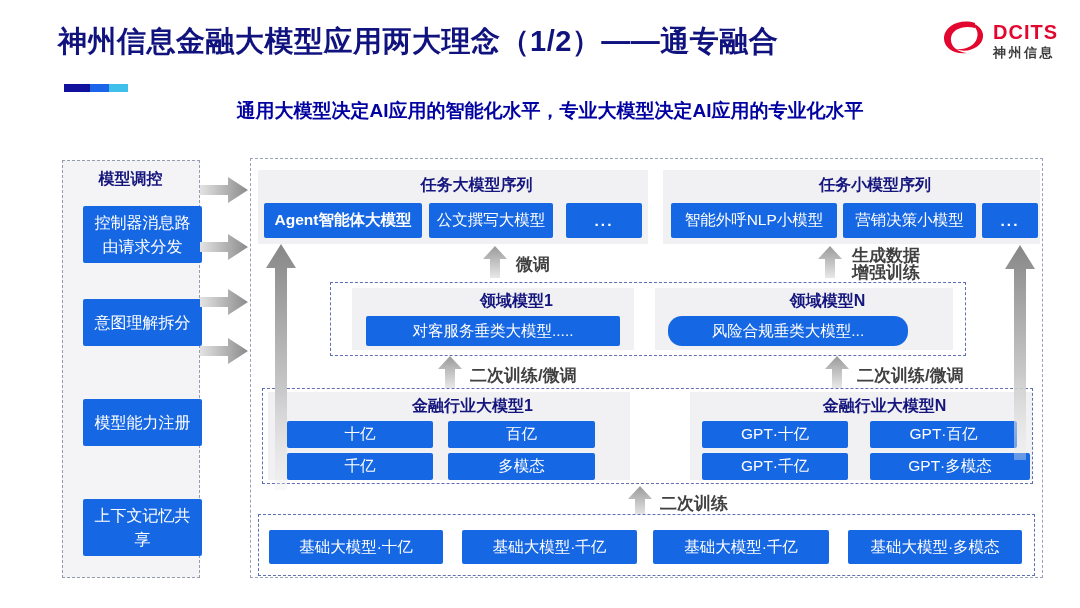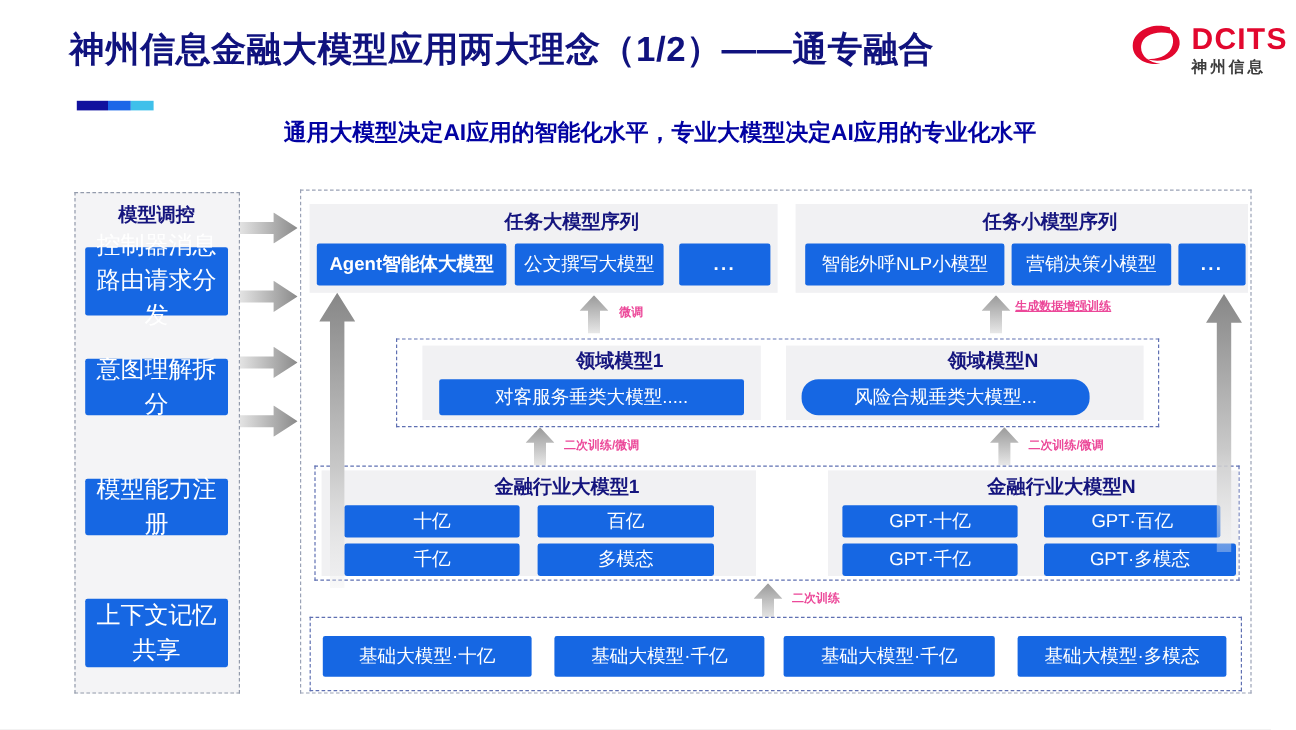--- a/index.html
+++ b/index.html
@@ -11,35 +11,35 @@
   
   .title{left:58px;top:22px;font-size:29px;font-weight:800;color:#10127e;letter-spacing:0.5px;}
   .accent{left:64px;top:84px;height:8px;display:flex;}
   .accent i{display:block;height:8px;}
   .accent .a1{width:26px;background:#11119e;}
   .accent .a2{width:19px;background:#1b66e8;}
   .accent .a3{width:19px;background:#3fc0ea;}
   .subtitle{left:150px;top:98px;width:800px;text-align:center;font-size:19px;font-weight:800;color:#0202a2;}
   .logo{left:942px;top:20px;display:flex;align-items:center;gap:7px;}
   .logo-txt{display:flex;flex-direction:column;line-height:1.05;}
-  .logo-en{font-size:25px;font-weight:800;color:#e2072e;letter-spacing:1px;}
+  .logo-en{font-size:20px;font-weight:800;color:#e2072e;letter-spacing:1px;}
   .logo-cn{font-size:13px;font-weight:700;color:#3c3c3c;letter-spacing:2.5px;margin-top:3px;}
   
   .sidebar{left:62px;top:160px;width:138px;height:418px;background:#f4f4f6;border:1.5px dashed #939bac;box-sizing:border-box;}
   .sb-title{left:0;top:8px;width:135px;text-align:center;font-size:16px;font-weight:800;color:#15157e;}
   .blue{background:#1667e3;color:#ffffff;display:flex;align-items:center;justify-content:center;text-align:center;border-radius:2px;}
-  .sb-item{left:8px;width:119px;font-size:20px;line-height:1.45;padding:0 0;box-sizing:border-box;text-align:center;}
+  .sb-item{left:20px;width:119px;font-size:16px;line-height:1.45;padding:0 0;box-sizing:border-box;text-align:center;}
   .sb-item .inner{width:104px;}
   
   .mainbox{left:250px;top:158px;width:793px;height:420px;border:1.5px dashed #9aa2b6;box-sizing:border-box;background:#ffffff;}
   .group{background:#f1f1f3;}
   .gtitle{text-align:center;font-size:16px;font-weight:800;color:#15157e;padding-left:47px;}
   .btn{font-size:15.5px;}
   .band{border:1.5px dashed #5f70b2;box-sizing:border-box;background:#ffffff;}
-  .alabel{font-size:10px;font-weight:700;color:#ec4899;}
+  .alabel{font-size:17px;font-weight:700;color:#404040;}
   .dots{letter-spacing:2px;font-weight:800;}
 </style>
 </head>
 <body>
 
 <svg width="0" height="0" style="position:absolute">
   <defs>
     <linearGradient id="gV" x1="0" y1="0" x2="0" y2="1">
       <stop offset="0" stop-color="#9a9a9a"></stop>
         <stop offset="1" stop-color="#e8e8e8"></stop>
@@ -125,21 +125,21 @@
   <div class="abs blue btn dots" style="left:982px;top:203px;width:56px;height:35px;">...</div>
 
   <svg class="abs" style="left:483px;top:246px;" width="24" height="32">
       <polygon points="12,0 24,13 17,13 17,32 7,32 7,13 0,13" fill="url(#gV)"></polygon>
     </svg>
   <div class="abs alabel" style="left:516px;top:253px;">微调</div>
 
   <svg class="abs" style="left:818px;top:246px;" width="24" height="32">
       <polygon points="12,0 24,13 17,13 17,32 7,32 7,13 0,13" fill="url(#gV)"></polygon>
     </svg>
-  <div class="abs alabel" style="left:844px;top:247px;width:84px;text-align:center;line-height:17px;text-decoration:underline;">生成数据增强训练</div>
+  <div class="abs alabel" style="left:844px;top:247px;width:84px;text-align:center;line-height:17px;">生成数据增强训练</div>
 
   <div class="abs band" style="left:330px;top:282px;width:636px;height:74px;"></div>
   <div class="abs group" style="left:352px;top:288px;width:282px;height:62px;">
     <div class="gtitle" style="margin-top:3px;">领域模型1</div>
   </div>
   <div class="abs blue btn" style="left:366px;top:316px;width:254px;height:30px;">对客服务垂类大模型.....</div>
   <div class="abs group" style="left:655px;top:288px;width:298px;height:62px;">
     <div class="gtitle" style="margin-top:3px;">领域模型N</div>
   </div>
   <div class="abs blue btn" style="left:668px;top:316px;width:240px;height:30px;border-radius:14px;">风险合规垂类大模型...</div>

